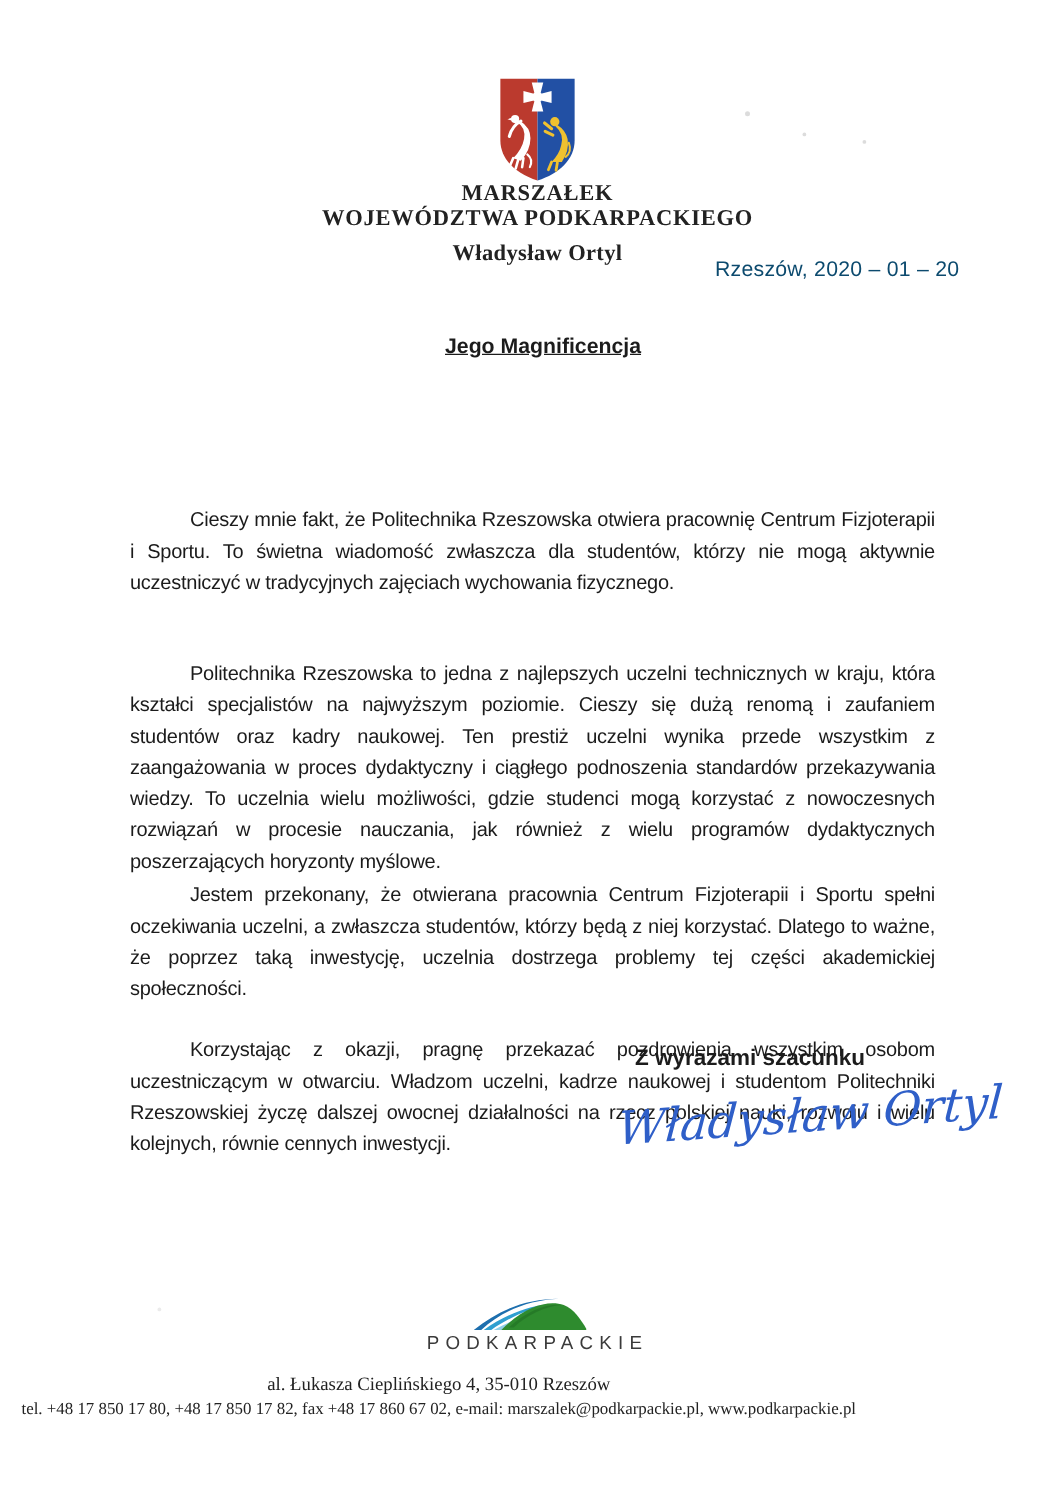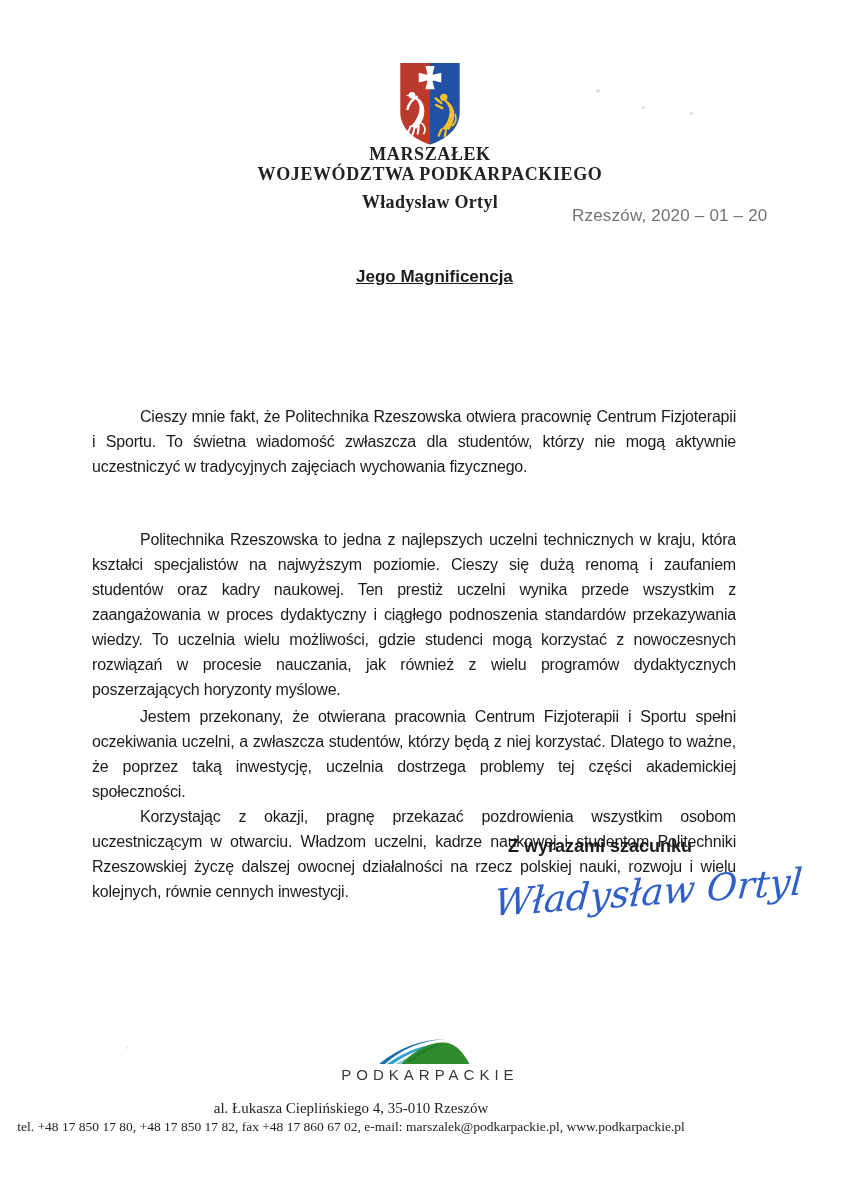--- a/index.html
+++ b/index.html
@@ -18,42 +18,42 @@
   .header-text{
     position:absolute;left:0;top:144px;width:860px;
     text-align:center;
     font-family:"Liberation Serif",serif;
     font-weight:bold;color:#222;
   }
   .office-line{font-size:18px;line-height:20px;letter-spacing:0.6px;}
   .official-name{font-size:18px;line-height:20px;margin-top:8px;letter-spacing:0.3px;}
   .date-line{
     position:absolute;left:572px;top:206px;
-    font-size:17px;color:#737373;letter-spacing:0.2px;
+    font-size:17px;color:#0c4a6e;letter-spacing:0.2px;
   }
   
   .addressee{
     position:absolute;left:356px;top:262px;
     font-weight:bold;font-size:17px;line-height:30px;color:#1c1c1c;text-decoration:underline;
   }
   .salutation{
     position:absolute;left:104px;top:364px;
     font-weight:bold;font-size:18px;color:#1c1c1c;
   }
   
   .body-text{
-    position:absolute;left:92px;top:404px;width:644px;
+    position:absolute;left:104px;top:404px;width:644px;
     font-size:16px;line-height:25px;
     letter-spacing:-0.2px;
     text-align:justify;color:#1b1b1b;
   }
   .body-text p{margin:0;text-indent:48px;}
   .body-text p.p1{margin-bottom:12px;}
   .body-text p.p2{margin-bottom:2px;margin-top:48px;}
-  .body-text p.p3{margin-bottom:0;}
+  .body-text p.p3{margin-bottom:24px;}
   .closing{
     position:absolute;left:508px;top:836px;
     font-weight:bold;font-size:18px;color:#1c1c1c;
   }
   .signature{
     position:absolute;left:494px;top:872px;width:280px;
     font-family:"DejaVu Serif",serif;
     font-style:italic;
     font-size:37px;
     color:#2f5fc8;

